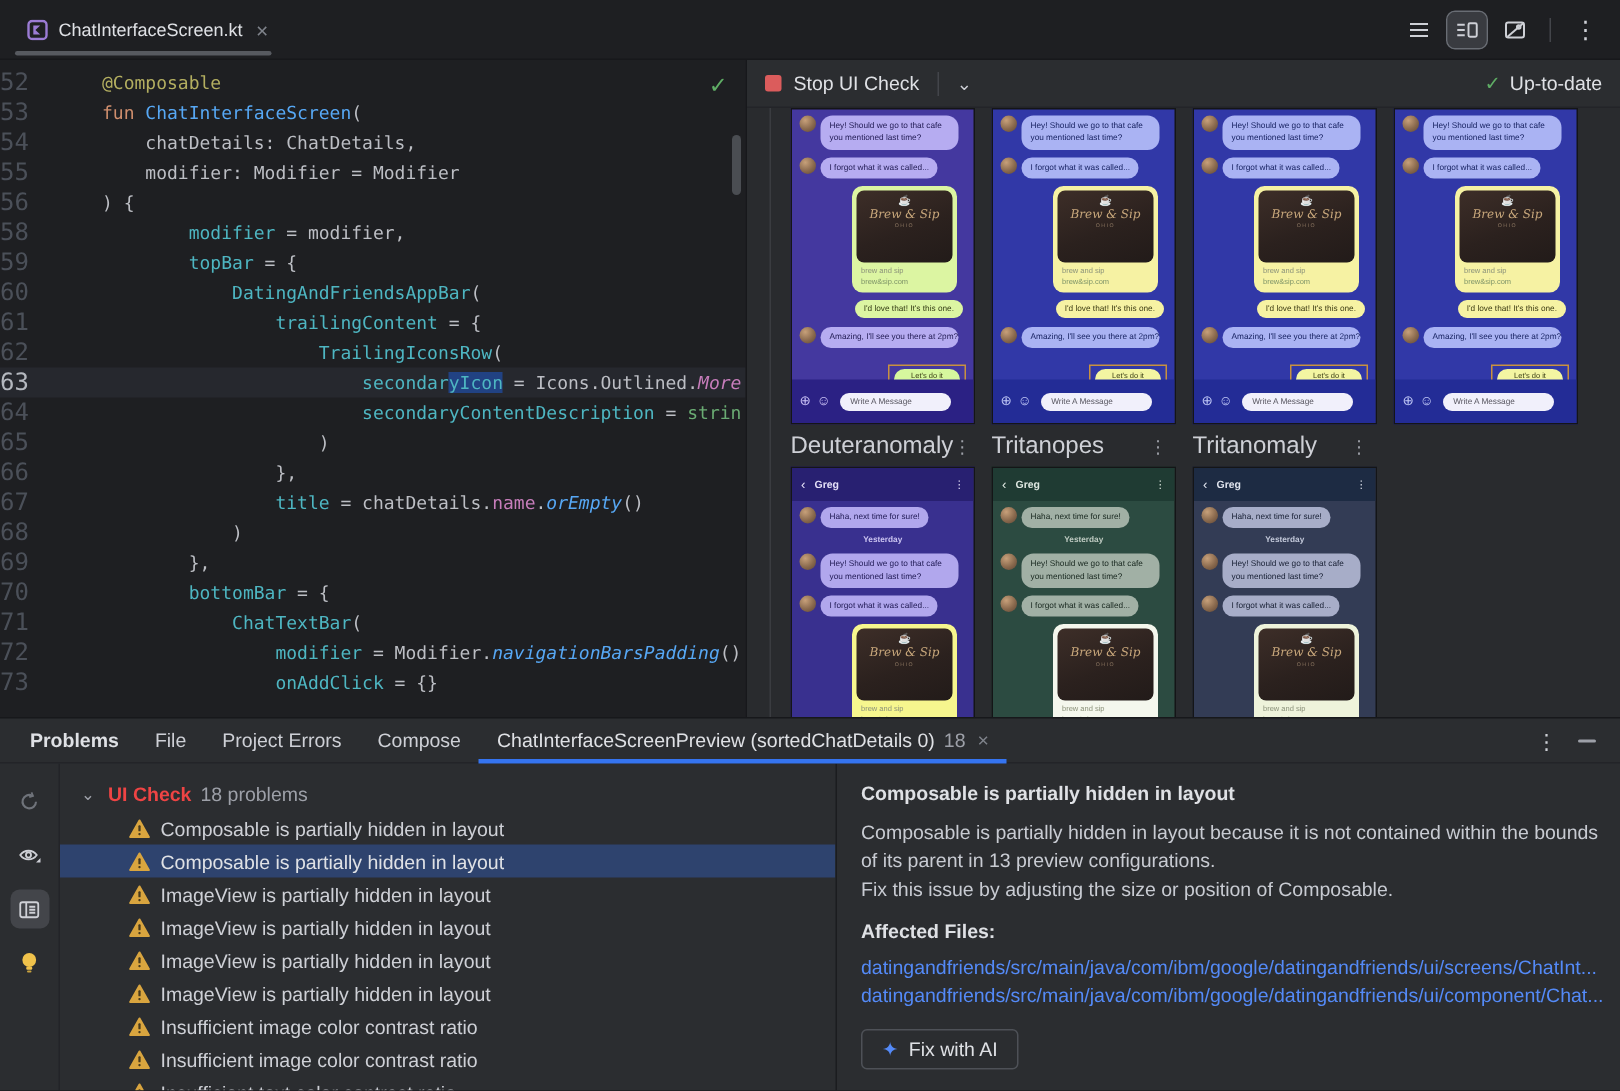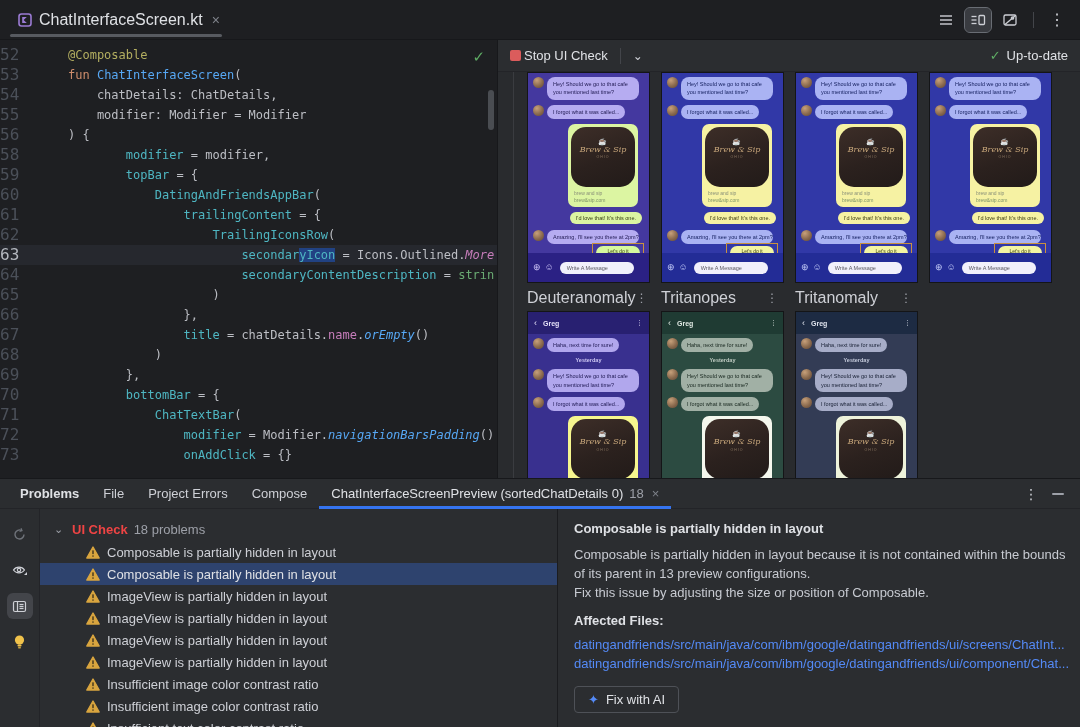--- a/index.html
+++ b/index.html
@@ -4,21 +4,21 @@
 <style>
   * { margin:0; padding:0; box-sizing:border-box; }
   html,body { width:1080px; height:727px; overflow:hidden; background:#1E1F22;
     font-family:"Liberation Sans", sans-serif; color:#DFE1E5; }
 
   
   .tabbar { height:40px; background:#1E1F22; border-bottom:1px solid #17181B;
     display:flex; align-items:center; padding:0 10px 0 8px; position:relative; }
   .ed-tab { display:flex; align-items:center; gap:7px; padding:0 10px; height:39px; position:relative; cursor:default; }
   .ed-tab .tab-underline { position:absolute; left:2px; right:8px; bottom:2px; height:3px; background:#575A60; border-radius:2px; }
-  .ed-tab-label { font-size:16px; color:#DFE1E5; }
+  .ed-tab-label { font-size:12px; color:#DFE1E5; }
   .tab-close { color:#7F838B; font-size:14px; margin-left:2px; }
   .tabbar-right { margin-left:auto; display:flex; align-items:center; gap:6px; }
   .tb-icon { width:26px; height:24px; display:flex; align-items:center; justify-content:center; border-radius:5px; color:#CED0D6; }
   .tb-icon.active { background:#393B40; outline:1px solid #696D74; }
   .tb-divider { width:1px; height:16px; background:#43454A; margin:0 4px; }
 
   
   .main { display:flex; height:438px; }
 
   
@@ -33,21 +33,21 @@
   .tk-fn{color:#57A8F5} .tk-named{color:#4EB6C2} .tk-call{color:#4EB6C2}
   .tk-prop{color:#C77DBB} .tk-prop-it{color:#C77DBB; font-style:italic}
   .tk-ext{color:#57A8F5; font-style:italic} .tk-str{color:#6AAB73}
   .sel{background:#214283}
   .editor-check { position:absolute; top:8px; right:12px; color:#5FAD65; font-size:15px; }
   .editor-scroll { position:absolute; top:50px; right:3px; width:6px; height:40px; background:#4A4D52; border-radius:3px; }
 
   
   .preview { width:583px; border-left:1px solid #17181B; display:flex; flex-direction:column; }
   .pv-toolbar { height:32px; background:#2B2D30; display:flex; align-items:center; padding:0 12px; gap:8px; border-bottom:1px solid #232428; }
-  .stop-btn { display:flex; align-items:center; gap:3px; }
+  .stop-btn { display:flex; align-items:center; gap:8px; }
   .stop-square { width:11px; height:11px; border-radius:2px; background:#DB5C5C; }
   .stop-label { font-size:13px; color:#DFE1E5; }
   .pv-sep { width:1px; height:16px; background:#43454A; margin-left:4px; }
   .pv-chevron { color:#CED0D6; font-size:12px; padding:0 4px; }
   .pv-status { margin-left:auto; display:flex; align-items:center; gap:6px; font-size:13px; }
   .status-check { color:#5FAD65; font-size:13px; }
   .canvas { height:406px; background:#292B2E; overflow:hidden; position:relative; padding-left:29px; }
   .canvas-ruler { position:absolute; left:15px; top:0; bottom:0; width:1px; background:#3A3C40; }
 
   .ph-row { display:flex; gap:11px; }
@@ -56,22 +56,22 @@
   .phone.r1 { height:211px; }
   .phone.r2 { height:240px; }
   .chat { flex:1; padding:4px 5px 0 5px; position:relative; overflow:hidden; }
   .msg { display:flex; gap:3px; margin-bottom:5px; align-items:flex-start; }
   .avatar { width:11px; height:11px; border-radius:50%; flex:0 0 11px;
     background:radial-gradient(circle at 35% 30%, #C7A07A 0%, #8A6A4E 55%, #5D4433 100%); }
   .bubble { background:var(--bub); color:var(--bubtxt); font-size:5.5px; line-height:1.5;
     padding:3px 6px; border-radius:8px; max-width:92px; }
   .day { text-align:center; font-size:5.5px; color:var(--day); margin:5px 0 6px 0; font-weight:bold; }
   .card { width:70px; margin:3px 6px 5px auto; background:var(--card); border-radius:7px; padding:3px; }
-  .card-img { height:60px; border-radius:15px; overflow:hidden; text-align:center;
-    background:linear-gradient(160deg,#3D2E28 0%,#2B211E 55%,#221B19 100%); padding-top:11px; }
+  .card-img { height:48px; border-radius:5px; overflow:hidden; text-align:center;
+    background:linear-gradient(160deg,#3D2E28 0%,#2B211E 55%,#221B19 100%); padding-top:4px; }
   .cup { font-size:7px; color:#C9A87C; display:block; line-height:1; }
   .brand { font-family:"DejaVu Serif", serif; font-style:italic; font-size:8px; color:#C9A87C; line-height:1.2; }
   .tagline { font-size:3.5px; letter-spacing:1px; color:#8A7560; margin-top:1px; }
   .card-cap { font-size:5px; color:#8A9179; margin:3px 0 0 3px; }
   .card-cap2 { font-size:5px; color:#7E9468; margin:1px 0 1px 3px; }
   .reply { background:var(--card); color:var(--replytxt); font-size:5.5px; padding:3px 6px;
     border-radius:8px; margin:0 2px 6px auto; width:fit-content; max-width:100px; }
   .hidden-flag { position:absolute; right:5px; bottom:-10px; width:52px; height:20px;
     border:1.5px solid #C9913F; z-index:3; }
   .hidden-clip { position:absolute; top:2px; left:3px; right:3px; height:9px; overflow:hidden; }

